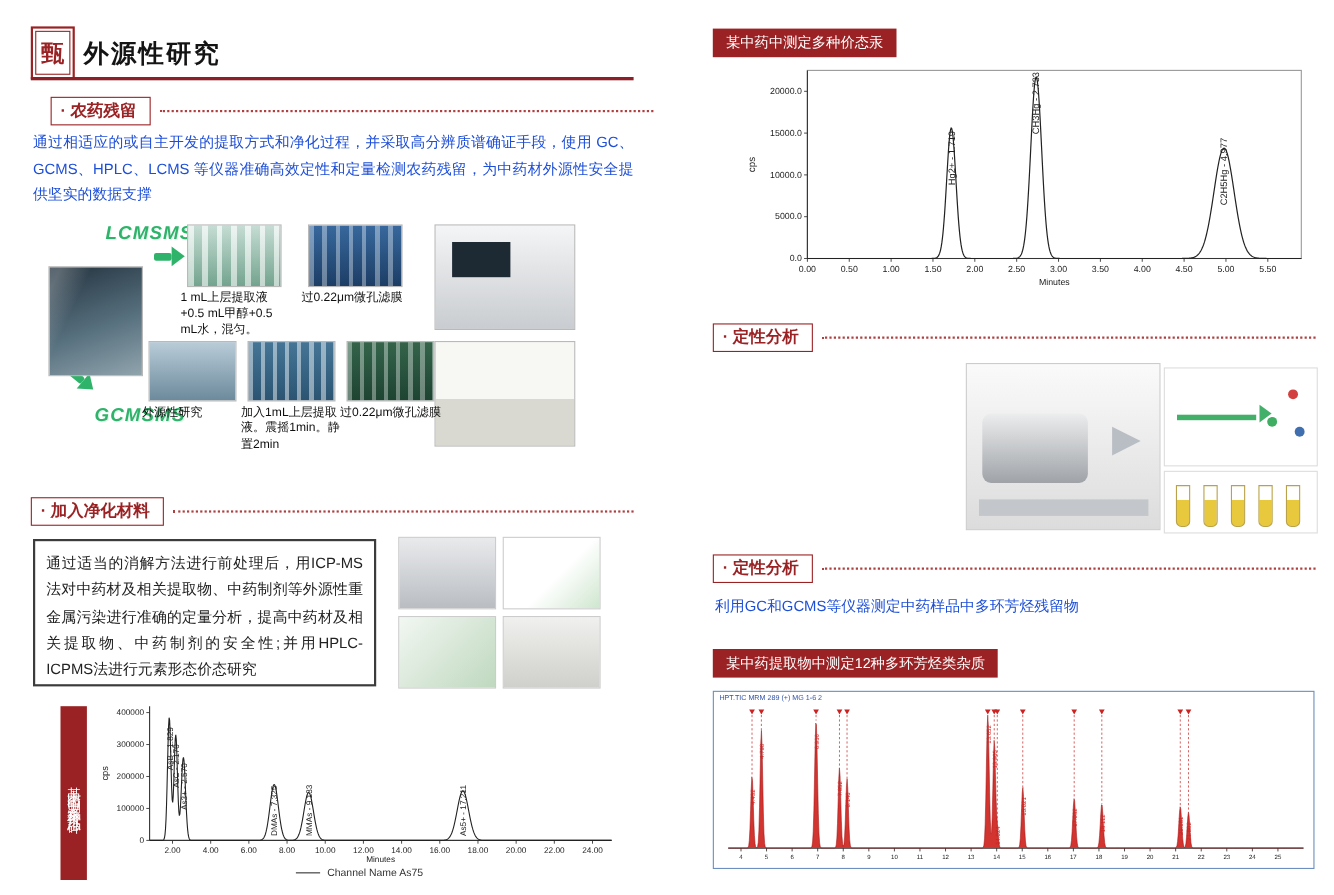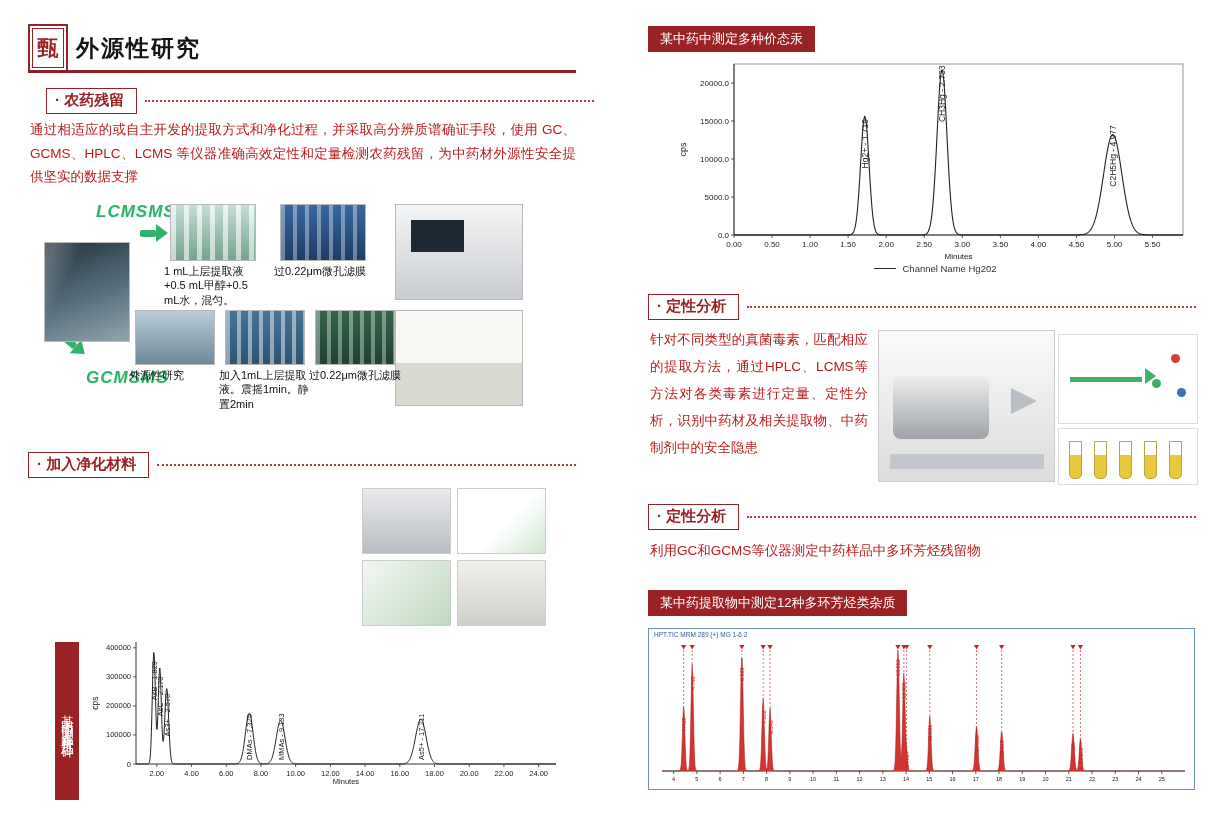--- a/index.html
+++ b/index.html
@@ -10,21 +10,21 @@
   .logo{position:absolute;left:28px;top:24px;width:40px;height:48px;border:2px solid #9a2224;box-sizing:border-box;display:flex;align-items:center;justify-content:center;}
   .logo .inner{width:30px;height:38px;border:1px solid #9a2224;display:flex;align-items:center;justify-content:center;font-family:"DejaVu Serif",serif;font-size:21px;font-weight:bold;color:#9a2224;}
   .page-title{position:absolute;left:76px;top:33px;margin:0;font-size:23px;font-weight:bold;color:#141414;letter-spacing:2px;}
   .title-rule{position:absolute;left:28px;top:70px;width:548px;height:3px;background:#8c2026;}
 
   
   .sec-hdr{position:absolute;display:flex;align-items:center;}
   .sec-box{border:1px solid #9a2224;color:#9a2224;font-size:15px;font-weight:bold;padding:2px 12px 3px 8px;background:#fff;white-space:nowrap;}
   .sec-dots{flex:1;border-top:2px dotted #b04040;margin-left:8px;}
 
-  .body-text{position:absolute;font-size:13.5px;color:#b91c1c;text-align:justify;}
+  .body-text{position:absolute;font-size:13.5px;color:#1d4ed8;text-align:justify;}
 
   
   .montage{position:absolute;left:28px;top:198px;width:548px;height:212px;}
   .glabel{position:absolute;color:#2fb36a;font-weight:bold;font-style:italic;font-size:17px;letter-spacing:1px;text-shadow:1px 1px 0 #e4f5ec;}
   .garrow{position:absolute;display:flex;align-items:center;}
   .garrow .bar{width:16px;height:7px;background:#2fb36a;border-radius:2px;}
   .garrow .head{width:0;height:0;border-top:9px solid transparent;border-bottom:9px solid transparent;border-left:12px solid #2fb36a;}
   .photo{position:absolute;border:1px solid #b9b9b9;box-sizing:border-box;}
   .cap{position:absolute;font-size:11px;font-weight:normal;color:#101010;line-height:1.3;}
 
@@ -117,20 +117,21 @@
     <div class="photo photo-lab" style="left:367px;top:112px;width:128px;height:96px;"></div>
     <div class="cap" style="left:101px;top:170px;width:92px;">外源性研究</div>
     <div class="cap" style="left:191px;top:170px;width:92px;">加入1mL上层提取液。震摇1min。静置2min</div>
     <div class="cap" style="left:281px;top:170px;width:92px;">过0.22μm微孔滤膜</div>
   </div>
 
   <div class="sec-hdr" style="left:28px;top:452px;width:548px;">
     <span class="sec-box">· 加入净化材料</span>
     <span class="sec-dots"></span>
   </div>
+  <div class="metal-box">通过适当的消解方法进行前处理后，用ICP-MS法对中药材及相关提取物、中药制剂等外源性重金属污染进行准确的定量分析，提高中药材及相关提取物、中药制剂的安全性;并用HPLC-ICPMS法进行元素形态价态研究</div>
   <div class="inst-grid">
     <div class="cell cell-1"></div>
     <div class="cell cell-2"></div>
     <div class="cell cell-3"></div>
     <div class="cell cell-4"></div>
   </div>
 
   <div class="vbadge">某中药中测定多种价态砷</div>
   <div class="chart-box" style="left:88px;top:636px;width:478px;height:150px;"><svg width="478" height="150" viewBox="0 0 478 150">
         <line x1="48" y1="128" x2="468" y2="128" stroke="#333" stroke-width="1"></line>
@@ -172,20 +173,24 @@
         <text x="10" y="67" font-size="8.5" fill="#222" text-anchor="middle" transform="rotate(-90 10 67)">cps</text>
         <text x="258" y="148" text-anchor="middle" font-size="7.5" fill="#222">Minutes</text>
         <path d="M48.00,128.00L48.47,128.00L48.93,128.00L49.40,128.00L49.87,128.00L50.33,128.00L50.80,128.00L51.27,128.00L51.73,128.00L52.20,128.00L52.67,128.00L53.13,128.00L53.60,128.00L54.07,128.00L54.53,128.00L55.00,128.00L55.47,128.00L55.93,128.00L56.40,128.00L56.87,128.00L57.33,128.00L57.80,128.00L58.27,128.00L58.73,128.00L59.20,127.99L59.67,127.96L60.13,127.86L60.60,127.61L61.07,126.99L61.53,125.58L62.00,122.71L62.47,117.42L62.93,108.64L63.40,95.60L63.87,78.41L64.33,58.58L64.80,39.11L65.27,23.90L65.73,16.47L66.20,18.64L66.67,29.72L67.13,46.68L67.60,65.24L68.07,81.11L68.53,91.09L69.00,93.46L69.47,88.13L69.93,76.51L70.40,61.36L70.87,46.44L71.33,35.65L71.80,31.97L72.27,36.47L72.73,47.97L73.20,63.55L73.67,79.62L74.13,93.06L74.60,101.92L75.07,105.45L75.53,103.91L76.00,98.13L76.47,89.29L76.93,78.82L77.40,68.37L77.87,59.59L78.33,53.99L78.80,52.54L79.27,55.52L79.73,62.42L80.20,72.10L80.67,83.12L81.13,94.05L81.60,103.81L82.07,111.77L82.53,117.74L83.00,121.89L83.47,124.57L83.93,126.19L84.40,127.10L84.87,127.58L85.33,127.81L85.80,127.92L86.27,127.97L86.73,127.99L87.20,128.00L87.67,128.00L88.13,128.00L88.60,128.00L89.07,128.00L89.53,128.00L90.00,128.00L90.47,128.00L90.93,128.00L91.40,128.00L91.87,128.00L92.33,128.00L92.80,128.00L93.27,128.00L93.73,128.00L94.20,128.00L94.67,128.00L95.13,128.00L95.60,128.00L96.07,128.00L96.53,128.00L97.00,128.00L97.47,128.00L97.93,128.00L98.40,128.00L98.87,128.00L99.33,128.00L99.80,128.00L100.27,128.00L100.73,128.00L101.20,128.00L101.67,128.00L102.13,128.00L102.60,128.00L103.07,128.00L103.53,128.00L104.00,128.00L104.47,128.00L104.93,128.00L105.40,128.00L105.87,128.00L106.33,128.00L106.80,128.00L107.27,128.00L107.73,128.00L108.20,128.00L108.67,128.00L109.13,128.00L109.60,128.00L110.07,128.00L110.53,128.00L111.00,128.00L111.47,128.00L111.93,128.00L112.40,128.00L112.87,128.00L113.33,128.00L113.80,128.00L114.27,128.00L114.73,128.00L115.20,128.00L115.67,128.00L116.13,128.00L116.60,128.00L117.07,128.00L117.53,128.00L118.00,128.00L118.47,128.00L118.93,128.00L119.40,128.00L119.87,128.00L120.33,128.00L120.80,128.00L121.27,128.00L121.73,128.00L122.20,128.00L122.67,128.00L123.13,128.00L123.60,128.00L124.07,128.00L124.53,128.00L125.00,128.00L125.47,128.00L125.93,128.00L126.40,128.00L126.87,128.00L127.33,128.00L127.80,128.00L128.27,128.00L128.73,128.00L129.20,128.00L129.67,128.00L130.13,128.00L130.60,128.00L131.07,128.00L131.53,128.00L132.00,128.00L132.47,128.00L132.93,128.00L133.40,128.00L133.87,128.00L134.33,128.00L134.80,128.00L135.27,128.00L135.73,128.00L136.20,128.00L136.67,128.00L137.13,128.00L137.60,128.00L138.07,128.00L138.53,128.00L139.00,128.00L139.47,128.00L139.93,128.00L140.40,128.00L140.87,128.00L141.33,128.00L141.80,128.00L142.27,128.00L142.73,128.00L143.20,128.00L143.67,128.00L144.13,128.00L144.60,128.00L145.07,127.99L145.53,127.99L146.00,127.98L146.47,127.97L146.93,127.95L147.40,127.93L147.87,127.89L148.33,127.83L148.80,127.75L149.27,127.63L149.73,127.46L150.20,127.22L150.67,126.90L151.13,126.47L151.60,125.91L152.07,125.17L152.53,124.23L153.00,123.06L153.47,121.61L153.93,119.87L154.40,117.80L154.87,115.40L155.33,112.66L155.80,109.60L156.27,106.26L156.73,102.70L157.20,98.99L157.67,95.22L158.13,91.52L158.60,88.00L159.07,84.79L159.53,82.02L160.00,79.79L160.47,78.21L160.93,77.33L161.40,77.21L161.87,77.84L162.33,79.19L162.80,81.22L163.27,83.82L163.73,86.90L164.20,90.33L164.67,93.99L165.13,97.74L165.60,101.48L166.07,105.11L166.53,108.53L167.00,111.68L167.47,114.53L167.93,117.05L168.40,119.22L168.87,121.07L169.33,122.61L169.80,123.87L170.27,124.88L170.73,125.68L171.20,126.30L171.67,126.77L172.13,127.13L172.60,127.39L173.07,127.58L173.53,127.71L174.00,127.80L174.47,127.87L174.93,127.91L175.40,127.93L175.87,127.94L176.33,127.94L176.80,127.93L177.27,127.91L177.73,127.87L178.20,127.82L178.67,127.75L179.13,127.65L179.60,127.52L180.07,127.34L180.53,127.10L181.00,126.79L181.47,126.40L181.93,125.90L182.40,125.28L182.87,124.52L183.33,123.60L183.80,122.49L184.27,121.18L184.73,119.66L185.20,117.91L185.67,115.95L186.13,113.76L186.60,111.37L187.07,108.81L187.53,106.10L188.00,103.30L188.47,100.46L188.93,97.64L189.40,94.93L189.87,92.39L190.33,90.09L190.80,88.11L191.27,86.50L191.73,85.33L192.20,84.63L192.67,84.43L193.13,84.73L193.60,85.52L194.07,86.78L194.53,88.46L195.00,90.50L195.47,92.85L195.93,95.44L196.40,98.17L196.87,101.00L197.33,103.83L197.80,106.62L198.27,109.31L198.73,111.84L199.20,114.19L199.67,116.34L200.13,118.26L200.60,119.96L201.07,121.44L201.53,122.71L202.00,123.78L202.47,124.68L202.93,125.41L203.40,126.01L203.87,126.48L204.33,126.86L204.80,127.15L205.27,127.38L205.73,127.55L206.20,127.67L206.67,127.77L207.13,127.84L207.60,127.89L208.07,127.92L208.53,127.95L209.00,127.96L209.47,127.98L209.93,127.98L210.40,127.99L210.87,127.99L211.33,128.00L211.80,128.00L212.27,128.00L212.73,128.00L213.20,128.00L213.67,128.00L214.13,128.00L214.60,128.00L215.07,128.00L215.53,128.00L216.00,128.00L216.47,128.00L216.93,128.00L217.40,128.00L217.87,128.00L218.33,128.00L218.80,128.00L219.27,128.00L219.73,128.00L220.20,128.00L220.67,128.00L221.13,128.00L221.60,128.00L222.07,128.00L222.53,128.00L223.00,128.00L223.47,128.00L223.93,128.00L224.40,128.00L224.87,128.00L225.33,128.00L225.80,128.00L226.27,128.00L226.73,128.00L227.20,128.00L227.67,128.00L228.13,128.00L228.60,128.00L229.07,128.00L229.53,128.00L230.00,128.00L230.47,128.00L230.93,128.00L231.40,128.00L231.87,128.00L232.33,128.00L232.80,128.00L233.27,128.00L233.73,128.00L234.20,128.00L234.67,128.00L235.13,128.00L235.60,128.00L236.07,128.00L236.53,128.00L237.00,128.00L237.47,128.00L237.93,128.00L238.40,128.00L238.87,128.00L239.33,128.00L239.80,128.00L240.27,128.00L240.73,128.00L241.20,128.00L241.67,128.00L242.13,128.00L242.60,128.00L243.07,128.00L243.53,128.00L244.00,128.00L244.47,128.00L244.93,128.00L245.40,128.00L245.87,128.00L246.33,128.00L246.80,128.00L247.27,128.00L247.73,128.00L248.20,128.00L248.67,128.00L249.13,128.00L249.60,128.00L250.07,128.00L250.53,128.00L251.00,128.00L251.47,128.00L251.93,128.00L252.40,128.00L252.87,128.00L253.33,128.00L253.80,128.00L254.27,128.00L254.73,128.00L255.20,128.00L255.67,128.00L256.13,128.00L256.60,128.00L257.07,128.00L257.53,128.00L258.00,128.00L258.47,128.00L258.93,128.00L259.40,128.00L259.87,128.00L260.33,128.00L260.80,128.00L261.27,128.00L261.73,128.00L262.20,128.00L262.67,128.00L263.13,128.00L263.60,128.00L264.07,128.00L264.53,128.00L265.00,128.00L265.47,128.00L265.93,128.00L266.40,128.00L266.87,128.00L267.33,128.00L267.80,128.00L268.27,128.00L268.73,128.00L269.20,128.00L269.67,128.00L270.13,128.00L270.60,128.00L271.07,128.00L271.53,128.00L272.00,128.00L272.47,128.00L272.93,128.00L273.40,128.00L273.87,128.00L274.33,128.00L274.80,128.00L275.27,128.00L275.73,128.00L276.20,128.00L276.67,128.00L277.13,128.00L277.60,128.00L278.07,128.00L278.53,128.00L279.00,128.00L279.47,128.00L279.93,128.00L280.40,128.00L280.87,128.00L281.33,128.00L281.80,128.00L282.27,128.00L282.73,128.00L283.20,128.00L283.67,128.00L284.13,128.00L284.60,128.00L285.07,128.00L285.53,128.00L286.00,128.00L286.47,128.00L286.93,128.00L287.40,128.00L287.87,128.00L288.33,128.00L288.80,128.00L289.27,128.00L289.73,128.00L290.20,128.00L290.67,128.00L291.13,128.00L291.60,128.00L292.07,128.00L292.53,128.00L293.00,128.00L293.47,128.00L293.93,128.00L294.40,128.00L294.87,128.00L295.33,128.00L295.80,128.00L296.27,128.00L296.73,128.00L297.20,128.00L297.67,128.00L298.13,128.00L298.60,128.00L299.07,128.00L299.53,128.00L300.00,128.00L300.47,128.00L300.93,128.00L301.40,128.00L301.87,128.00L302.33,128.00L302.80,128.00L303.27,128.00L303.73,128.00L304.20,128.00L304.67,128.00L305.13,128.00L305.60,128.00L306.07,128.00L306.53,128.00L307.00,128.00L307.47,128.00L307.93,128.00L308.40,128.00L308.87,128.00L309.33,128.00L309.80,128.00L310.27,128.00L310.73,127.99L311.20,127.99L311.67,127.99L312.13,127.98L312.60,127.98L313.07,127.97L313.53,127.95L314.00,127.93L314.47,127.91L314.93,127.88L315.40,127.83L315.87,127.78L316.33,127.70L316.80,127.60L317.27,127.48L317.73,127.32L318.20,127.13L318.67,126.88L319.13,126.58L319.60,126.21L320.07,125.76L320.53,125.22L321.00,124.58L321.47,123.82L321.93,122.94L322.40,121.92L322.87,120.76L323.33,119.44L323.80,117.96L324.27,116.32L324.73,114.52L325.20,112.57L325.67,110.47L326.13,108.26L326.60,105.94L327.07,103.54L327.53,101.11L328.00,98.66L328.47,96.25L328.93,93.92L329.40,91.71L329.87,89.66L330.33,87.83L330.80,86.24L331.27,84.93L331.73,83.94L332.20,83.29L332.67,83.00L333.13,83.06L333.60,83.48L334.07,84.25L334.53,85.35L335.00,86.76L335.47,88.44L335.93,90.35L336.40,92.46L336.87,94.72L337.33,97.08L337.80,99.51L338.27,101.96L338.73,104.38L339.20,106.75L339.67,109.04L340.13,111.22L340.60,113.26L341.07,115.16L341.53,116.90L342.00,118.49L342.47,119.91L342.93,121.18L343.40,122.29L343.87,123.26L344.33,124.10L344.80,124.81L345.27,125.42L345.73,125.92L346.20,126.34L346.67,126.69L347.13,126.97L347.60,127.20L348.07,127.38L348.53,127.53L349.00,127.64L349.47,127.73L349.93,127.80L350.40,127.85L350.87,127.89L351.33,127.92L351.80,127.94L352.27,127.96L352.73,127.97L353.20,127.98L353.67,127.99L354.13,127.99L354.60,127.99L355.07,128.00L355.53,128.00L356.00,128.00L356.47,128.00L356.93,128.00L357.40,128.00L357.87,128.00L358.33,128.00L358.80,128.00L359.27,128.00L359.73,128.00L360.20,128.00L360.67,128.00L361.13,128.00L361.60,128.00L362.07,128.00L362.53,128.00L363.00,128.00L363.47,128.00L363.93,128.00L364.40,128.00L364.87,128.00L365.33,128.00L365.80,128.00L366.27,128.00L366.73,128.00L367.20,128.00L367.67,128.00L368.13,128.00L368.60,128.00L369.07,128.00L369.53,128.00L370.00,128.00L370.47,128.00L370.93,128.00L371.40,128.00L371.87,128.00L372.33,128.00L372.80,128.00L373.27,128.00L373.73,128.00L374.20,128.00L374.67,128.00L375.13,128.00L375.60,128.00L376.07,128.00L376.53,128.00L377.00,128.00L377.47,128.00L377.93,128.00L378.40,128.00L378.87,128.00L379.33,128.00L379.80,128.00L380.27,128.00L380.73,128.00L381.20,128.00L381.67,128.00L382.13,128.00L382.60,128.00L383.07,128.00L383.53,128.00L384.00,128.00L384.47,128.00L384.93,128.00L385.40,128.00L385.87,128.00L386.33,128.00L386.80,128.00L387.27,128.00L387.73,128.00L388.20,128.00L388.67,128.00L389.13,128.00L389.60,128.00L390.07,128.00L390.53,128.00L391.00,128.00L391.47,128.00L391.93,128.00L392.40,128.00L392.87,128.00L393.33,128.00L393.80,128.00L394.27,128.00L394.73,128.00L395.20,128.00L395.67,128.00L396.13,128.00L396.60,128.00L397.07,128.00L397.53,128.00L398.00,128.00L398.47,128.00L398.93,128.00L399.40,128.00L399.87,128.00L400.33,128.00L400.80,128.00L401.27,128.00L401.73,128.00L402.20,128.00L402.67,128.00L403.13,128.00L403.60,128.00L404.07,128.00L404.53,128.00L405.00,128.00L405.47,128.00L405.93,128.00L406.40,128.00L406.87,128.00L407.33,128.00L407.80,128.00L408.27,128.00L408.73,128.00L409.20,128.00L409.67,128.00L410.13,128.00L410.60,128.00L411.07,128.00L411.53,128.00L412.00,128.00L412.47,128.00L412.93,128.00L413.40,128.00L413.87,128.00L414.33,128.00L414.80,128.00L415.27,128.00L415.73,128.00L416.20,128.00L416.67,128.00L417.13,128.00L417.60,128.00L418.07,128.00L418.53,128.00L419.00,128.00L419.47,128.00L419.93,128.00L420.40,128.00L420.87,128.00L421.33,128.00L421.80,128.00L422.27,128.00L422.73,128.00L423.20,128.00L423.67,128.00L424.13,128.00L424.60,128.00L425.07,128.00L425.53,128.00L426.00,128.00L426.47,128.00L426.93,128.00L427.40,128.00L427.87,128.00L428.33,128.00L428.80,128.00L429.27,128.00L429.73,128.00L430.20,128.00L430.67,128.00L431.13,128.00L431.60,128.00L432.07,128.00L432.53,128.00L433.00,128.00L433.47,128.00L433.93,128.00L434.40,128.00L434.87,128.00L435.33,128.00L435.80,128.00L436.27,128.00L436.73,128.00L437.20,128.00L437.67,128.00L438.13,128.00L438.60,128.00L439.07,128.00L439.53,128.00L440.00,128.00L440.47,128.00L440.93,128.00L441.40,128.00L441.87,128.00L442.33,128.00L442.80,128.00L443.27,128.00L443.73,128.00L444.20,128.00L444.67,128.00L445.13,128.00L445.60,128.00L446.07,128.00L446.53,128.00L447.00,128.00L447.47,128.00L447.93,128.00L448.40,128.00L448.87,128.00L449.33,128.00L449.80,128.00L450.27,128.00L450.73,128.00L451.20,128.00L451.67,128.00L452.13,128.00L452.60,128.00L453.07,128.00L453.53,128.00L454.00,128.00L454.47,128.00L454.93,128.00L455.40,128.00L455.87,128.00L456.33,128.00L456.80,128.00L457.27,128.00L457.73,128.00L458.20,128.00L458.67,128.00L459.13,128.00L459.60,128.00L460.07,128.00L460.53,128.00L461.00,128.00L461.47,128.00L461.93,128.00L462.40,128.00L462.87,128.00L463.33,128.00L463.80,128.00L464.27,128.00L464.73,128.00L465.20,128.00L465.67,128.00L466.13,128.00L466.60,128.00L467.07,128.00L467.53,128.00L468.00,128.00" fill="none" stroke="#222" stroke-width="1"></path>
         <text x="68.85867768595041" y="64.16666666666667" font-size="7.5" fill="#222" text-anchor="start" transform="rotate(-90 68.85867768595041 64.16666666666667)">AsB - 1.829</text>
         <text x="74.77685950413223" y="80.14285714285714" font-size="7.5" fill="#222" text-anchor="start" transform="rotate(-90 74.77685950413223 80.14285714285714)">AsC - 2.170</text>
         <text x="81.71900826446281" y="100.47619047619047" font-size="7.5" fill="#222" text-anchor="start" transform="rotate(-90 81.71900826446281 100.47619047619047)">As3+ - 2.570</text>
         <text x="164.24380165289256" y="124" font-size="7.5" fill="#222" text-anchor="start" transform="rotate(-90 164.24380165289256 124)">DMAs - 7.325</text>
         <text x="195.62231404958675" y="124" font-size="7.5" fill="#222" text-anchor="start" transform="rotate(-90 195.62231404958675 124)">MMAs - 9.133</text>
         <text x="335.81900826446275" y="124" font-size="7.5" fill="#222" text-anchor="start" transform="rotate(-90 335.81900826446275 124)">As5+ - 17.211</text>
       </svg></div>
+  <div class="chart-legend" style="left:88px;top:788px;width:478px;">
+    <span class="legline"></span>
+    <span>Channel Name As75</span>
+  </div>
 
   <div class="badge" style="left:648px;top:26px;">某中药中测定多种价态汞</div>
   <div class="chart-box" style="left:676px;top:56px;width:519px;height:205px;"><svg width="519" height="205" viewBox="0 0 519 205">
         <rect x="58" y="8" width="449" height="171" fill="none" stroke="#999" stroke-width="1"></rect>
         <line x1="58" y1="179" x2="507" y2="179" stroke="#333" stroke-width="1"></line>
         <line x1="58" y1="8" x2="58" y2="179" stroke="#333" stroke-width="1"></line>
         <line x1="58" y1="179" x2="58" y2="182" stroke="#333" stroke-width="0.8"></line>
         <text x="58" y="191" text-anchor="middle" font-size="8" fill="#222">0.00</text>
         <line x1="96.05084745762711" y1="179" x2="96.05084745762711" y2="182" stroke="#333" stroke-width="0.8"></line>
         <text x="96.05084745762711" y="191" text-anchor="middle" font-size="8" fill="#222">0.50</text>
@@ -219,30 +224,25 @@
         <text x="53" y="67.5" text-anchor="end" font-size="8" fill="#222">15000.0</text>
         <line x1="55" y1="27" x2="58" y2="27" stroke="#333" stroke-width="0.8"></line>
         <text x="53" y="29.5" text-anchor="end" font-size="8" fill="#222">20000.0</text>
         <text x="10" y="93.5" font-size="9" fill="#222" text-anchor="middle" transform="rotate(-90 10 93.5)">cps</text>
         <text x="282.5" y="203" text-anchor="middle" font-size="8" fill="#222">Minutes</text>
         <path d="M58.00,179.00L58.50,179.00L59.00,179.00L59.50,179.00L60.00,179.00L60.49,179.00L60.99,179.00L61.49,179.00L61.99,179.00L62.49,179.00L62.99,179.00L63.49,179.00L63.99,179.00L64.49,179.00L64.98,179.00L65.48,179.00L65.98,179.00L66.48,179.00L66.98,179.00L67.48,179.00L67.98,179.00L68.48,179.00L68.98,179.00L69.47,179.00L69.97,179.00L70.47,179.00L70.97,179.00L71.47,179.00L71.97,179.00L72.47,179.00L72.97,179.00L73.47,179.00L73.96,179.00L74.46,179.00L74.96,179.00L75.46,179.00L75.96,179.00L76.46,179.00L76.96,179.00L77.46,179.00L77.96,179.00L78.45,179.00L78.95,179.00L79.45,179.00L79.95,179.00L80.45,179.00L80.95,179.00L81.45,179.00L81.95,179.00L82.45,179.00L82.94,179.00L83.44,179.00L83.94,179.00L84.44,179.00L84.94,179.00L85.44,179.00L85.94,179.00L86.44,179.00L86.94,179.00L87.43,179.00L87.93,179.00L88.43,179.00L88.93,179.00L89.43,179.00L89.93,179.00L90.43,179.00L90.93,179.00L91.43,179.00L91.92,179.00L92.42,179.00L92.92,179.00L93.42,179.00L93.92,179.00L94.42,179.00L94.92,179.00L95.42,179.00L95.92,179.00L96.41,179.00L96.91,179.00L97.41,179.00L97.91,179.00L98.41,179.00L98.91,179.00L99.41,179.00L99.91,179.00L100.41,179.00L100.90,179.00L101.40,179.00L101.90,179.00L102.40,179.00L102.90,179.00L103.40,179.00L103.90,179.00L104.40,179.00L104.90,179.00L105.39,179.00L105.89,179.00L106.39,179.00L106.89,179.00L107.39,179.00L107.89,179.00L108.39,179.00L108.89,179.00L109.39,179.00L109.88,179.00L110.38,179.00L110.88,179.00L111.38,179.00L111.88,179.00L112.38,179.00L112.88,179.00L113.38,179.00L113.88,179.00L114.37,179.00L114.87,179.00L115.37,179.00L115.87,179.00L116.37,179.00L116.87,179.00L117.37,179.00L117.87,179.00L118.37,179.00L118.86,179.00L119.36,179.00L119.86,179.00L120.36,179.00L120.86,179.00L121.36,179.00L121.86,179.00L122.36,179.00L122.86,179.00L123.35,179.00L123.85,179.00L124.35,179.00L124.85,179.00L125.35,179.00L125.85,179.00L126.35,179.00L126.85,179.00L127.35,179.00L127.84,179.00L128.34,179.00L128.84,179.00L129.34,179.00L129.84,179.00L130.34,179.00L130.84,179.00L131.34,179.00L131.84,179.00L132.33,179.00L132.83,179.00L133.33,179.00L133.83,179.00L134.33,179.00L134.83,179.00L135.33,179.00L135.83,179.00L136.33,179.00L136.82,179.00L137.32,179.00L137.82,179.00L138.32,179.00L138.82,179.00L139.32,179.00L139.82,179.00L140.32,179.00L140.82,179.00L141.31,179.00L141.81,179.00L142.31,179.00L142.81,179.00L143.31,179.00L143.81,179.00L144.31,179.00L144.81,179.00L145.31,179.00L145.80,179.00L146.30,179.00L146.80,179.00L147.30,179.00L147.80,179.00L148.30,179.00L148.80,179.00L149.30,179.00L149.80,179.00L150.29,179.00L150.79,179.00L151.29,179.00L151.79,179.00L152.29,179.00L152.79,179.00L153.29,179.00L153.79,179.00L154.29,179.00L154.78,179.00L155.28,179.00L155.78,179.00L156.28,179.00L156.78,179.00L157.28,179.00L157.78,179.00L158.28,179.00L158.78,179.00L159.27,179.00L159.77,179.00L160.27,179.00L160.77,179.00L161.27,179.00L161.77,179.00L162.27,179.00L162.77,179.00L163.27,179.00L163.76,179.00L164.26,179.00L164.76,179.00L165.26,179.00L165.76,179.00L166.26,179.00L166.76,179.00L167.26,179.00L167.76,179.00L168.25,179.00L168.75,179.00L169.25,179.00L169.75,179.00L170.25,178.99L170.75,178.99L171.25,178.98L171.75,178.97L172.25,178.95L172.74,178.93L173.24,178.88L173.74,178.82L174.24,178.72L174.74,178.59L175.24,178.39L175.74,178.10L176.24,177.71L176.74,177.16L177.23,176.43L177.73,175.45L178.23,174.16L178.73,172.50L179.23,170.40L179.73,167.79L180.23,164.57L180.73,160.71L181.23,156.13L181.72,150.81L182.22,144.74L182.72,137.96L183.22,130.52L183.72,122.55L184.22,114.19L184.72,105.64L185.22,97.13L185.72,88.93L186.21,81.31L186.71,74.53L187.21,68.86L187.71,64.52L188.21,61.69L188.71,60.48L189.21,60.95L189.71,63.08L190.21,66.77L190.70,71.88L191.20,78.20L191.70,85.48L192.20,93.47L192.70,101.87L193.20,110.43L193.70,118.90L194.20,127.06L194.70,134.75L195.19,141.84L195.69,148.23L196.19,153.88L196.69,158.78L197.19,162.95L197.69,166.45L198.19,169.32L198.69,171.64L199.19,173.48L199.68,174.92L200.18,176.03L200.68,176.86L201.18,177.49L201.68,177.94L202.18,178.27L202.68,178.51L203.18,178.67L203.68,178.78L204.17,178.86L204.67,178.91L205.17,178.94L205.67,178.96L206.17,178.98L206.67,178.99L207.17,178.99L207.67,179.00L208.17,179.00L208.66,179.00L209.16,179.00L209.66,179.00L210.16,179.00L210.66,179.00L211.16,179.00L211.66,179.00L212.16,179.00L212.66,179.00L213.15,179.00L213.65,179.00L214.15,179.00L214.65,179.00L215.15,179.00L215.65,179.00L216.15,179.00L216.65,179.00L217.15,179.00L217.64,179.00L218.14,179.00L218.64,179.00L219.14,179.00L219.64,179.00L220.14,179.00L220.64,179.00L221.14,179.00L221.64,179.00L222.13,179.00L222.63,179.00L223.13,179.00L223.63,179.00L224.13,179.00L224.63,179.00L225.13,179.00L225.63,179.00L226.13,179.00L226.62,179.00L227.12,179.00L227.62,179.00L228.12,179.00L228.62,179.00L229.12,179.00L229.62,179.00L230.12,179.00L230.62,179.00L231.11,179.00L231.61,179.00L232.11,179.00L232.61,179.00L233.11,179.00L233.61,179.00L234.11,179.00L234.61,179.00L235.11,179.00L235.60,179.00L236.10,179.00L236.60,179.00L237.10,179.00L237.60,179.00L238.10,179.00L238.60,179.00L239.10,179.00L239.60,179.00L240.09,179.00L240.59,179.00L241.09,179.00L241.59,179.00L242.09,179.00L242.59,179.00L243.09,179.00L243.59,178.99L244.09,178.99L244.58,178.99L245.08,178.98L245.58,178.97L246.08,178.95L246.58,178.92L247.08,178.89L247.58,178.84L248.08,178.77L248.58,178.66L249.07,178.52L249.57,178.33L250.07,178.07L250.57,177.72L251.07,177.25L251.57,176.64L252.07,175.85L252.57,174.84L253.07,173.56L253.56,171.95L254.06,169.97L254.56,167.54L255.06,164.61L255.56,161.11L256.06,156.98L256.56,152.18L257.06,146.66L257.56,140.40L258.05,133.40L258.55,125.66L259.05,117.25L259.55,108.24L260.05,98.72L260.55,88.86L261.05,78.80L261.55,68.75L262.05,58.92L262.54,49.53L263.04,40.82L263.54,33.03L264.04,26.35L264.54,20.98L265.04,17.07L265.54,14.76L266.04,14.09L266.54,15.09L267.03,17.74L267.53,21.96L268.03,27.60L268.53,34.53L269.03,42.53L269.53,51.39L270.03,60.89L270.53,70.78L271.03,80.85L271.52,90.88L272.02,100.69L272.52,110.11L273.02,119.01L273.52,127.29L274.02,134.88L274.52,141.74L275.02,147.84L275.52,153.22L276.01,157.88L276.51,161.87L277.01,165.25L277.51,168.07L278.01,170.41L278.51,172.31L279.01,173.84L279.51,175.07L280.01,176.03L280.50,176.78L281.00,177.36L281.50,177.80L282.00,178.13L282.50,178.37L283.00,178.55L283.50,178.69L284.00,178.78L284.50,178.85L284.99,178.90L285.49,178.93L285.99,178.95L286.49,178.97L286.99,178.98L287.49,178.99L287.99,178.99L288.49,178.99L288.99,179.00L289.48,179.00L289.98,179.00L290.48,179.00L290.98,179.00L291.48,179.00L291.98,179.00L292.48,179.00L292.98,179.00L293.48,179.00L293.97,179.00L294.47,179.00L294.97,179.00L295.47,179.00L295.97,179.00L296.47,179.00L296.97,179.00L297.47,179.00L297.97,179.00L298.46,179.00L298.96,179.00L299.46,179.00L299.96,179.00L300.46,179.00L300.96,179.00L301.46,179.00L301.96,179.00L302.46,179.00L302.95,179.00L303.45,179.00L303.95,179.00L304.45,179.00L304.95,179.00L305.45,179.00L305.95,179.00L306.45,179.00L306.95,179.00L307.44,179.00L307.94,179.00L308.44,179.00L308.94,179.00L309.44,179.00L309.94,179.00L310.44,179.00L310.94,179.00L311.44,179.00L311.93,179.00L312.43,179.00L312.93,179.00L313.43,179.00L313.93,179.00L314.43,179.00L314.93,179.00L315.43,179.00L315.93,179.00L316.42,179.00L316.92,179.00L317.42,179.00L317.92,179.00L318.42,179.00L318.92,179.00L319.42,179.00L319.92,179.00L320.42,179.00L320.91,179.00L321.41,179.00L321.91,179.00L322.41,179.00L322.91,179.00L323.41,179.00L323.91,179.00L324.41,179.00L324.91,179.00L325.40,179.00L325.90,179.00L326.40,179.00L326.90,179.00L327.40,179.00L327.90,179.00L328.40,179.00L328.90,179.00L329.40,179.00L329.89,179.00L330.39,179.00L330.89,179.00L331.39,179.00L331.89,179.00L332.39,179.00L332.89,179.00L333.39,179.00L333.89,179.00L334.38,179.00L334.88,179.00L335.38,179.00L335.88,179.00L336.38,179.00L336.88,179.00L337.38,179.00L337.88,179.00L338.38,179.00L338.87,179.00L339.37,179.00L339.87,179.00L340.37,179.00L340.87,179.00L341.37,179.00L341.87,179.00L342.37,179.00L342.87,179.00L343.36,179.00L343.86,179.00L344.36,179.00L344.86,179.00L345.36,179.00L345.86,179.00L346.36,179.00L346.86,179.00L347.36,179.00L347.85,179.00L348.35,179.00L348.85,179.00L349.35,179.00L349.85,179.00L350.35,179.00L350.85,179.00L351.35,179.00L351.85,179.00L352.34,179.00L352.84,179.00L353.34,179.00L353.84,179.00L354.34,179.00L354.84,179.00L355.34,179.00L355.84,179.00L356.34,179.00L356.83,179.00L357.33,179.00L357.83,179.00L358.33,179.00L358.83,179.00L359.33,179.00L359.83,179.00L360.33,179.00L360.83,179.00L361.32,179.00L361.82,179.00L362.32,179.00L362.82,179.00L363.32,179.00L363.82,179.00L364.32,179.00L364.82,179.00L365.32,179.00L365.81,179.00L366.31,179.00L366.81,179.00L367.31,179.00L367.81,179.00L368.31,179.00L368.81,179.00L369.31,179.00L369.81,179.00L370.30,179.00L370.80,179.00L371.30,179.00L371.80,179.00L372.30,179.00L372.80,179.00L373.30,179.00L373.80,179.00L374.30,179.00L374.79,179.00L375.29,179.00L375.79,179.00L376.29,179.00L376.79,179.00L377.29,179.00L377.79,179.00L378.29,179.00L378.79,179.00L379.28,179.00L379.78,179.00L380.28,179.00L380.78,179.00L381.28,179.00L381.78,179.00L382.28,179.00L382.78,179.00L383.28,179.00L383.77,179.00L384.27,179.00L384.77,179.00L385.27,179.00L385.77,179.00L386.27,179.00L386.77,179.00L387.27,179.00L387.77,179.00L388.26,179.00L388.76,179.00L389.26,179.00L389.76,179.00L390.26,179.00L390.76,179.00L391.26,179.00L391.76,179.00L392.26,179.00L392.75,179.00L393.25,179.00L393.75,179.00L394.25,179.00L394.75,179.00L395.25,179.00L395.75,179.00L396.25,178.99L396.75,178.99L397.24,178.99L397.74,178.99L398.24,178.99L398.74,178.98L399.24,178.98L399.74,178.97L400.24,178.97L400.74,178.96L401.24,178.95L401.73,178.94L402.23,178.92L402.73,178.90L403.23,178.88L403.73,178.86L404.23,178.82L404.73,178.79L405.23,178.74L405.73,178.69L406.22,178.63L406.72,178.55L407.22,178.46L407.72,178.36L408.22,178.24L408.72,178.10L409.22,177.94L409.72,177.75L410.22,177.53L410.71,177.28L411.21,176.99L411.71,176.67L412.21,176.29L412.71,175.87L413.21,175.39L413.71,174.85L414.21,174.24L414.71,173.57L415.20,172.81L415.70,171.97L416.20,171.04L416.70,170.01L417.20,168.88L417.70,167.64L418.20,166.28L418.70,164.81L419.20,163.21L419.69,161.49L420.19,159.64L420.69,157.65L421.19,155.54L421.69,153.28L422.19,150.90L422.69,148.39L423.19,145.75L423.69,142.99L424.18,140.12L424.68,137.14L425.18,134.08L425.68,130.93L426.18,127.71L426.68,124.44L427.18,121.14L427.68,117.81L428.18,114.50L428.67,111.20L429.17,107.95L429.67,104.76L430.17,101.66L430.67,98.67L431.17,95.81L431.67,93.11L432.17,90.59L432.67,88.26L433.16,86.15L433.66,84.28L434.16,82.65L434.66,81.29L435.16,80.20L435.66,79.40L436.16,78.90L436.66,78.69L437.16,78.77L437.65,79.16L438.15,79.84L438.65,80.81L439.15,82.07L439.65,83.59L440.15,85.36L440.65,87.38L441.15,89.62L441.65,92.07L442.14,94.70L442.64,97.49L443.14,100.43L443.64,103.49L444.14,106.64L444.64,109.87L445.14,113.15L445.64,116.46L446.14,119.79L446.63,123.10L447.13,126.39L447.63,129.63L448.13,132.80L448.63,135.91L449.13,138.92L449.63,141.84L450.13,144.64L450.63,147.33L451.12,149.89L451.62,152.33L452.12,154.64L452.62,156.81L453.12,158.85L453.62,160.75L454.12,162.53L454.62,164.18L455.12,165.70L455.61,167.10L456.11,168.38L456.61,169.56L457.11,170.63L457.61,171.60L458.11,172.48L458.61,173.27L459.11,173.98L459.61,174.61L460.10,175.18L460.60,175.68L461.10,176.13L461.60,176.52L462.10,176.87L462.60,177.17L463.10,177.43L463.60,177.66L464.10,177.86L464.59,178.04L465.09,178.19L465.59,178.31L466.09,178.42L466.59,178.52L467.09,178.60L467.59,178.66L468.09,178.72L468.59,178.77L469.08,178.81L469.58,178.84L470.08,178.87L470.58,178.89L471.08,178.91L471.58,178.93L472.08,178.94L472.58,178.95L473.08,178.96L473.57,178.97L474.07,178.98L474.57,178.98L475.07,178.98L475.57,178.99L476.07,178.99L476.57,178.99L477.07,178.99L477.57,179.00L478.06,179.00L478.56,179.00L479.06,179.00L479.56,179.00L480.06,179.00L480.56,179.00L481.06,179.00L481.56,179.00L482.06,179.00L482.55,179.00L483.05,179.00L483.55,179.00L484.05,179.00L484.55,179.00L485.05,179.00L485.55,179.00L486.05,179.00L486.55,179.00L487.04,179.00L487.54,179.00L488.04,179.00L488.54,179.00L489.04,179.00L489.54,179.00L490.04,179.00L490.54,179.00L491.04,179.00L491.53,179.00L492.03,179.00L492.53,179.00L493.03,179.00L493.53,179.00L494.03,179.00L494.53,179.00L495.03,179.00L495.53,179.00L496.02,179.00L496.52,179.00L497.02,179.00L497.52,179.00L498.02,179.00L498.52,179.00L499.02,179.00L499.52,179.00L500.02,179.00L500.51,179.00L501.01,179.00L501.51,179.00L502.01,179.00L502.51,179.00L503.01,179.00L503.51,179.00L504.01,179.00L504.51,179.00L505.00,179.00L505.50,179.00L506.00,179.00L506.50,179.00L507.00,179.00" fill="none" stroke="#222" stroke-width="1.1"></path>
         <text x="191.81881355932205" y="112.44" font-size="8.5" fill="#222" text-anchor="start" transform="rotate(-90 191.81881355932205 112.44)">Hg2+ - 1.719</text>
         <text x="268.9859322033898" y="66.08000000000001" font-size="8.5" fill="#222" text-anchor="start" transform="rotate(-90 268.9859322033898 66.08000000000001)">CH3Hg - 2.733</text>
         <text x="439.75813559322035" y="130.68" font-size="8.5" fill="#222" text-anchor="start" transform="rotate(-90 439.75813559322035 130.68)">C2H5Hg - 4.977</text>
       </svg></div>
-  <div class="chart-legend" style="left:676px;top:263px;width:519px;">
-    <span class="legline"></span>
-    <span>Channel Name Hg202</span>
-  </div>
 
   <div class="sec-hdr" style="left:648px;top:294px;width:548px;">
     <span class="sec-box">· 定性分析</span>
     <span class="sec-dots"></span>
   </div>
-  <p class="body-text" style="left:650px;top:326px;width:218px;line-height:2.0;margin:0;">针对不同类型的真菌毒素，匹配相应的提取方法，通过HPLC、LCMS等方法对各类毒素进行定量、定性分析，识别中药材及相关提取物、中药制剂中的安全隐患</p>
   <div class="msphoto">
     <div class="ms-cyl"></div>
     <div class="ms-cone"></div>
     <div class="ms-base"></div>
   </div>
   <div class="diag" style="left:1058px;top:334px;width:138px;height:88px;">
     <div class="d-arrow"></div>
     <div class="d-head"></div>
     <div class="d-dot red"></div>
     <div class="d-dot green"></div>

